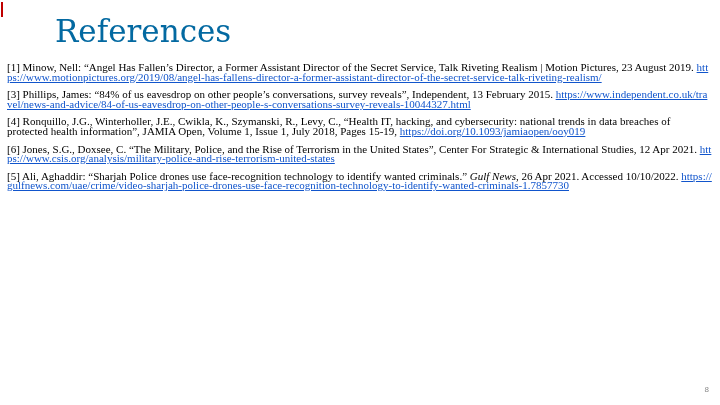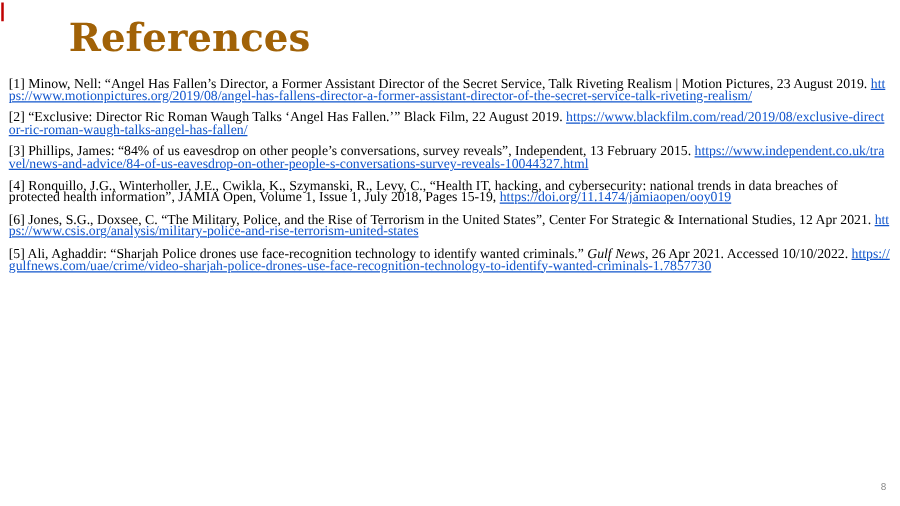--- a/index.html
+++ b/index.html
@@ -22,24 +22,24 @@
     width: 2px;
     height: 15px;
     background: var(--accent, #c00000);
   }
   .title {
     position: absolute;
     left: 55px;
     top: 12px;
     margin: 0;
     font-family: "DejaVu Serif", "Liberation Serif", serif;
-    font-weight: 700;
+    font-weight: 400;
     font-size: 31px;
     line-height: 1.25;
-    color: #a16207;
+    color: #0369a1;
     letter-spacing: 0px;
   }
   .refs {
     position: absolute;
     left: 7px;
     right: 8px;
     top: 63px;
   }
   .ref {
     margin: 0 0 8px 0;
@@ -67,20 +67,19 @@
   }
 </style>
 </head>
 <body>
 
 <div class="slide">
   <div class="accent"></div>
   <h1 class="title">References</h1>
   <div class="refs" id="refs">
       <p class="ref"><span>[1] Minow, Nell: “Angel Has Fallen’s Director, a Former Assistant Director of the Secret Service, Talk Riveting Realism | Motion Pictures, 23 August 2019. </span><a href="#">https://www.motionpictures.org/2019/08/angel-has-fallens-director-a-former-assistant-director-of-the-secret-service-talk-riveting-realism/</a></p>
-      <p class="ref"><span>[2] “Exclusive: Director Ric Roman Waugh Talks ‘Angel Has Fallen.’” Black Film, 22 August 2019. </span><a href="#">https://www.blackfilm.com/read/2019/08/exclusive-director-ric-roman-waugh-talks-angel-has-fallen/</a></p>
       <p class="ref"><span>[3] Phillips, James: “84% of us eavesdrop on other people’s conversations, survey reveals”, Independent, 13 February 2015. </span><a href="#">https://www.independent.co.uk/travel/news-and-advice/84-of-us-eavesdrop-on-other-people-s-conversations-survey-reveals-10044327.html</a></p>
-      <p class="ref"><span>[4] Ronquillo, J.G., Winterholler, J.E., Cwikla, K., Szymanski, R., Levy, C., “Health IT, hacking, and cybersecurity: national trends in data breaches of protected health information”, JAMIA Open, Volume 1, Issue 1, July 2018, Pages 15-19, </span><a href="#">https://doi.org/11.1474/jamiaopen/ooy019</a></p>
+      <p class="ref"><span>[4] Ronquillo, J.G., Winterholler, J.E., Cwikla, K., Szymanski, R., Levy, C., “Health IT, hacking, and cybersecurity: national trends in data breaches of protected health information”, JAMIA Open, Volume 1, Issue 1, July 2018, Pages 15-19, </span><a href="#">https://doi.org/10.1093/jamiaopen/ooy019</a></p>
       <p class="ref"><span>[6] Jones, S.G., Doxsee, C. “The Military, Police, and the Rise of Terrorism in the United States”, Center For Strategic &amp; International Studies, 12 Apr 2021. </span><a href="#">https://www.csis.org/analysis/military-police-and-rise-terrorism-united-states</a></p>
       <p class="ref"><span>[5] Ali, Aghaddir: “Sharjah Police drones use face-recognition technology to identify wanted criminals.” </span><span class="italic">Gulf News</span><span>, 26 Apr 2021. Accessed 10/10/2022. </span><a href="#">https://gulfnews.com/uae/crime/video-sharjah-police-drones-use-face-recognition-technology-to-identify-wanted-criminals-1.7857730</a></p>
     </div>
   <div class="page-num">8</div>
 </div>
 
 </body></html>

